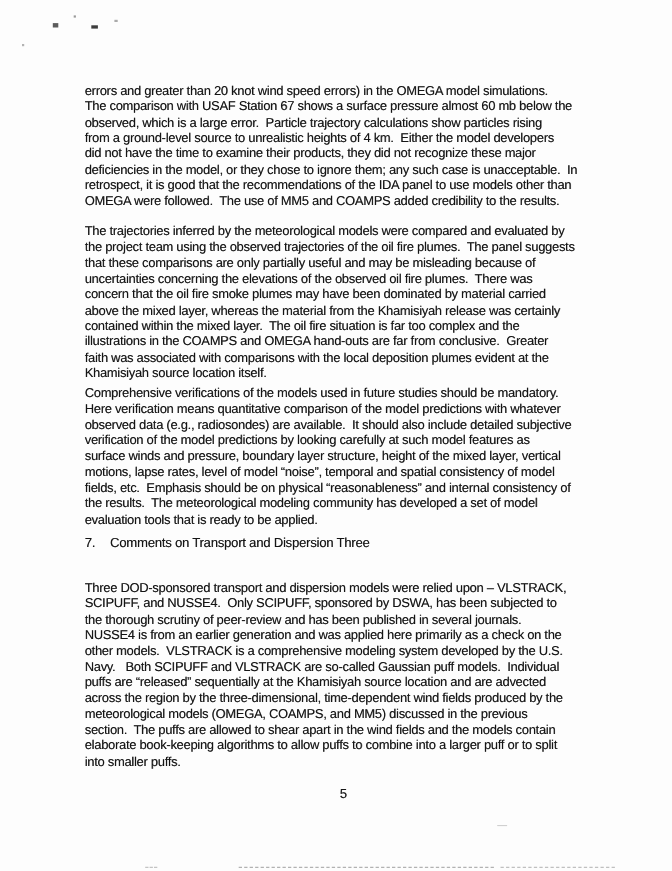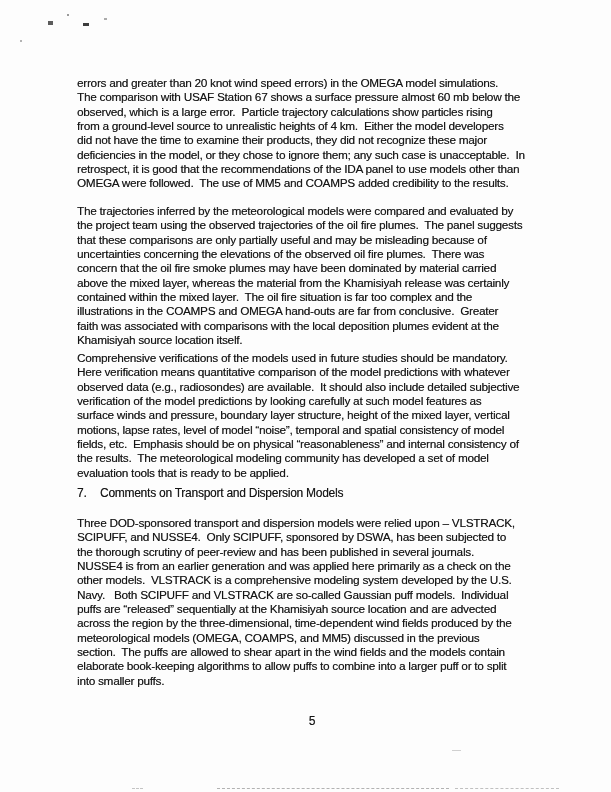--- a/index.html
+++ b/index.html
@@ -18,21 +18,21 @@
     width: 522px;
     font-size: 11.7px;
     line-height: 14.35px;
     letter-spacing: -0.22px;
     white-space: pre-wrap;
     text-shadow: 0.25px 0 0 rgba(20,20,20,0.55);
   }
   .para-1 { top: 76px; }
   .para-2 { top: 204px; }
   .para-3 { top: 351px; }
-  .para-4 { top: 516px; }
+  .para-4 { top: 528px; }
   .heading {
     position: absolute;
     left: 77px;
     top: 486px;
     font-size: 11.9px;
     line-height: 14.35px;
     letter-spacing: -0.2px;
     text-shadow: 0.25px 0 0 rgba(20,20,20,0.55);
   }
   .heading .h-num {
@@ -98,21 +98,21 @@
 that these comparisons are only partially useful and may be misleading because of
 uncertainties concerning the elevations of the observed oil fire plumes.  There was
 concern that the oil fire smoke plumes may have been dominated by material carried
 above the mixed layer, whereas the material from the Khamisiyah release was certainly
 contained within the mixed layer.  The oil fire situation is far too complex and the
 illustrations in the COAMPS and OMEGA hand-outs are far from conclusive.  Greater
 faith was associated with comparisons with the local deposition plumes evident at the
 Khamisiyah source location itself.</div>
 
   <div class="heading">
-    <span class="h-num">7.</span><span>Comments on Transport and Dispersion Models</span>
+    <span class="h-num">7.</span><span>Comments on Transport and Dispersion Three</span>
   </div>
 
   <div class="para para-4">Three DOD-sponsored transport and dispersion models were relied upon – VLSTRACK,
 SCIPUFF, and NUSSE4.  Only SCIPUFF, sponsored by DSWA, has been subjected to
 the thorough scrutiny of peer-review and has been published in several journals.
 NUSSE4 is from an earlier generation and was applied here primarily as a check on the
 other models.  VLSTRACK is a comprehensive modeling system developed by the U.S.
 Navy.   Both SCIPUFF and VLSTRACK are so-called Gaussian puff models.  Individual
 puffs are “released” sequentially at the Khamisiyah source location and are advected
 across the region by the three-dimensional, time-dependent wind fields produced by the

